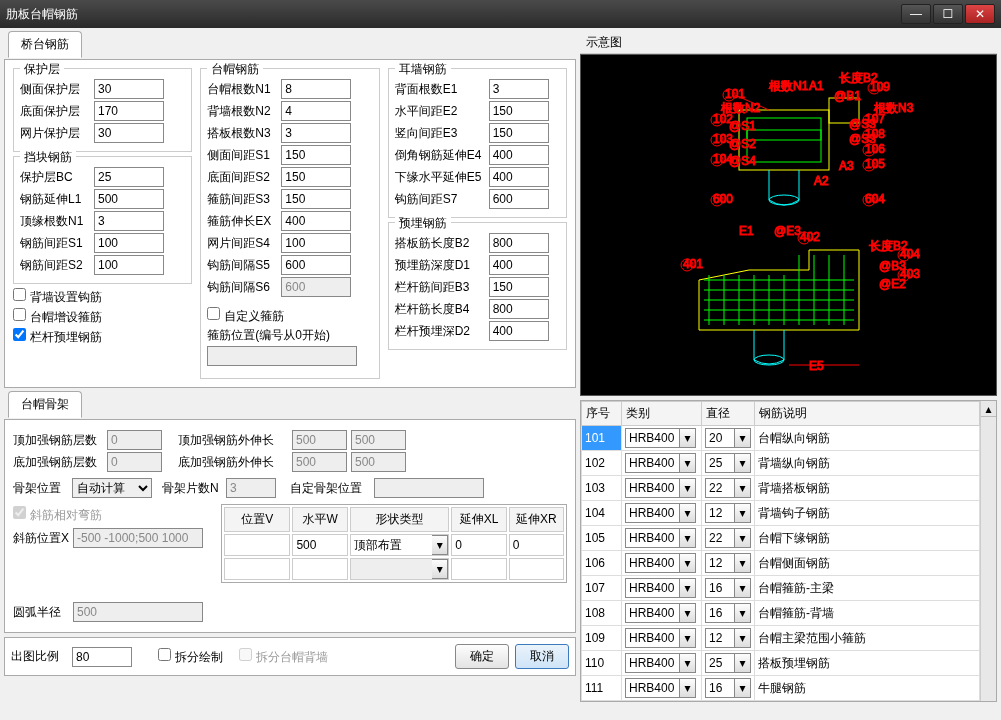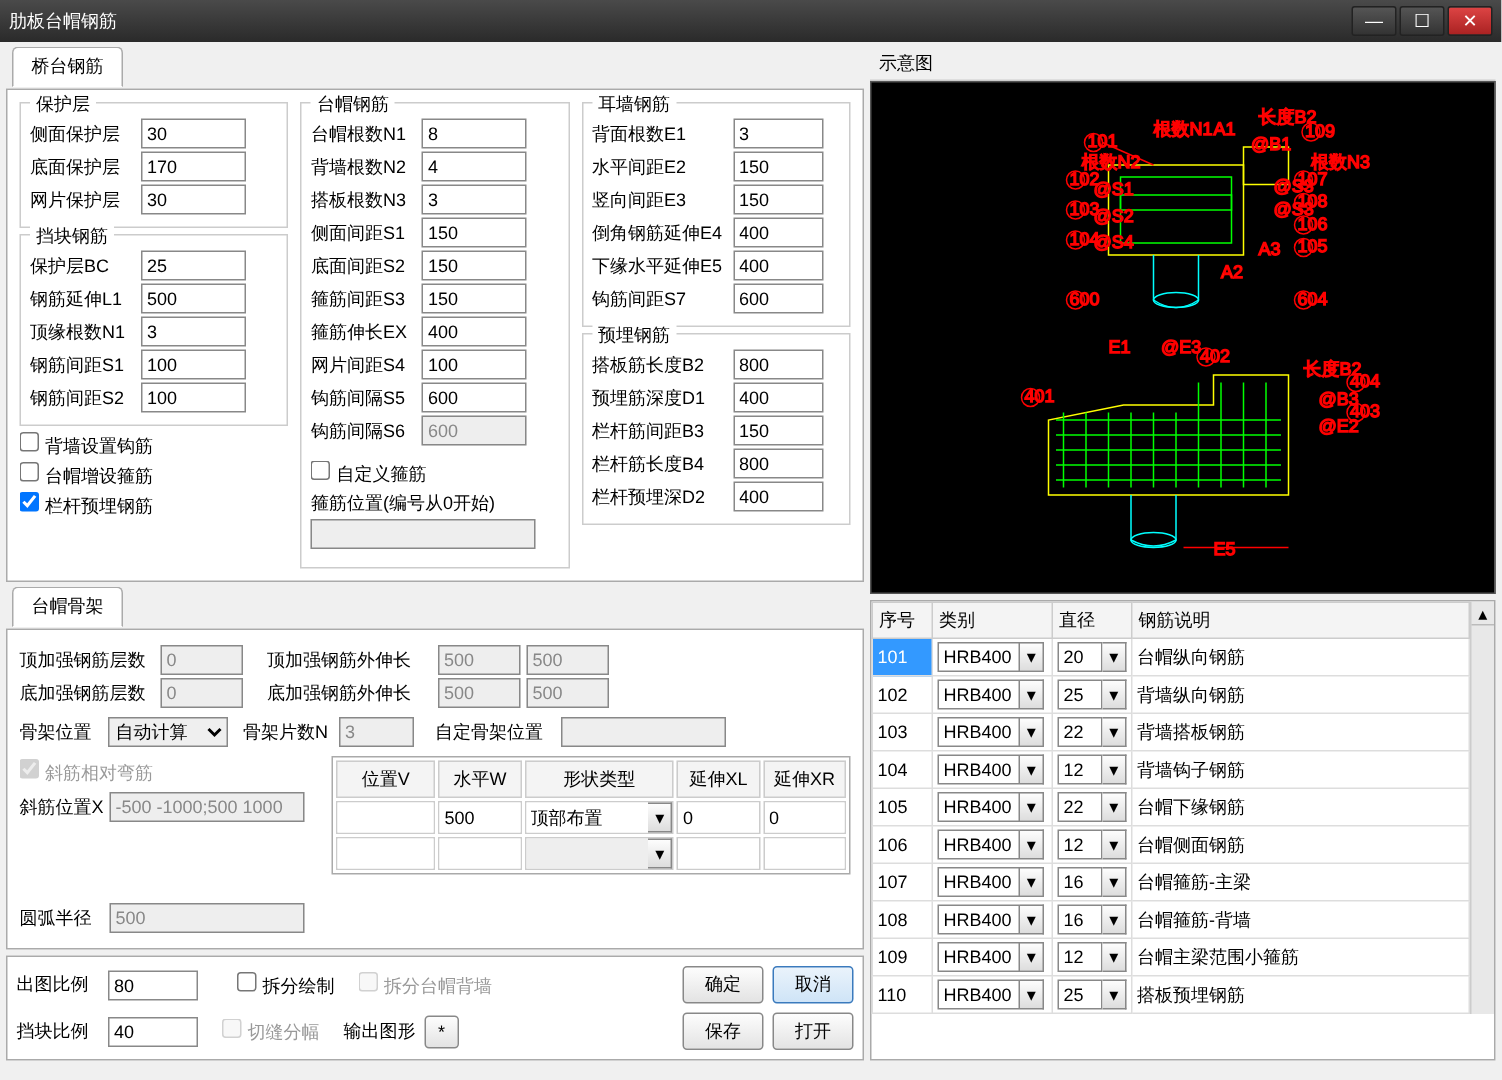--- a/index.html
+++ b/index.html
@@ -320,30 +320,20 @@
     <div class="tabset" style="border:1px solid #aaa">
       <div style="display:flex; align-items:center; padding:6px; gap:6px; flex-wrap:wrap">
         <span class="lbl" style="width:55px">出图比例</span>
         <input type="text" style="width: 60px;" value="80">
         <label style="margin-left:20px"><input type="checkbox" style=""><span>拆分绘制</span></label>
         <label style="margin-left:10px" class="disabled-text"><input type="checkbox" disabled="" style=""><span>拆分台帽背墙</span></label>
         <div style="flex:1"></div>
         <button>确定</button>
         <button class="primary">取消</button>
       </div>
-      <div style="display:flex; align-items:center; padding:0 6px 6px; gap:6px">
-        <span class="lbl" style="width:55px">挡块比例</span>
-        <input type="text" style="width: 60px;" value="40">
-        <label style="margin-left:10px" class="disabled-text"><input type="checkbox" disabled="" style=""><span>切缝分幅</span></label>
-        <span style="margin-left:10px" class="lbl">输出图形</span>
-        <button style="padding:3px 8px">*</button>
-        <div style="flex:1"></div>
-        <button>保存</button>
-        <button>打开</button>
-      </div>
     </div>
   </div>
 
   <div class="rightcol">
     <div>
       <div class="hdr-legend">示意图</div>
       <div class="diagram">
         <svg width="360" height="310" viewBox="0 0 360 310">
 
           <g stroke-width="1" font-size="9" font-family="sans-serif">
@@ -606,20 +596,36 @@
                   </div>
                 </td>
     <td>
                   <div class="combo">
                     <input type="text" value="25" style="width: 30px;">
                     <div class="dd">▾</div>
                   </div>
                 </td>
     <td>搭板预埋钢筋</td>
               </tr>
+              <tr>
+                <td class="">111</td>
+    <td>
+                  <div class="combo">
+                    <input type="text" value="HRB400" style="">
+                    <div class="dd">▾</div>
+                  </div>
+                </td>
+    <td>
+                  <div class="combo">
+                    <input type="text" value="16" style="width: 30px;">
+                    <div class="dd">▾</div>
+                  </div>
+                </td>
+    <td>牛腿钢筋</td>
+              </tr>
             </tbody>
         </table>
         <div class="scrollbar">
           <div style="height:16px;border-bottom:1px solid #bbb;display:flex;align-items:center;justify-content:center">▴</div>
         </div>
       </div>
     </div>
   </div>
 </div>
 

